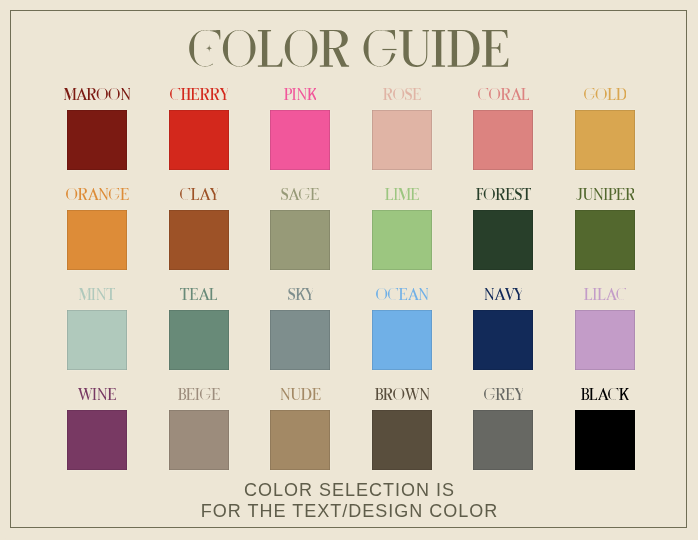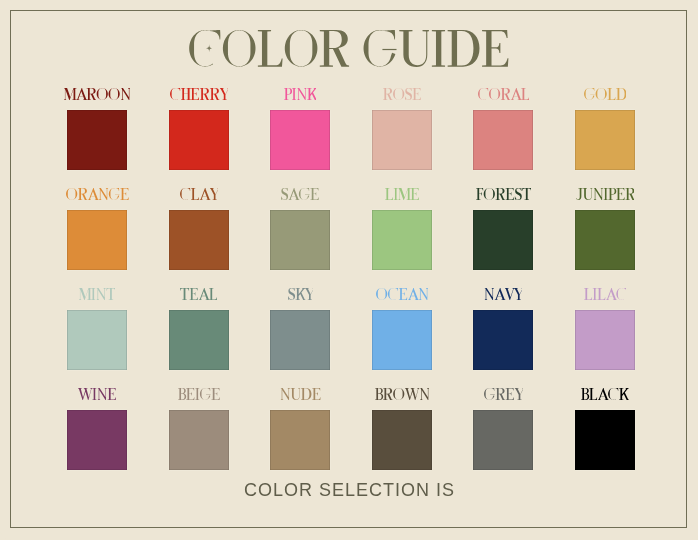--- a/index.html
+++ b/index.html
@@ -409,15 +409,16 @@
               <path fill-rule="evenodd" transform="translate(319.60,0) scale(0.9974,1)" d="M 1 0 L 37 0 L 37 3.2 L 26.8 3.9 L 26.8 52 L 60 8.5 C 62 6 61 3.8 55.5 3.2 L 55.5 0 L 82 0 L 82 3.2 C 77.5 3.9 74.5 5.5 71 9.8 L 49.5 38 L 75 89.5 C 78 95.2 79.5 96.3 83.5 96.8 L 83.5 100 L 65 100 L 40.5 49.5 L 26.8 67 L 26.8 96.2 L 37 96.8 L 37 100 L 1 100 L 1 96.8 L 12.2 96.2 L 12.2 3.9 L 1 3.2 Z"></path>
             </g>
           </svg>
         </div>
         <div class="swatch" title="BLACK" style="top: 22px; background: rgb(0, 0, 0);"></div>
       </div>
     </div>
 
   <div class="footer">
     <div class="fline">COLOR SELECTION IS</div>
+    <div class="fline">FOR THE TEXT/DESIGN COLOR</div>
   </div>
 
 </div>
 
 </body></html>

